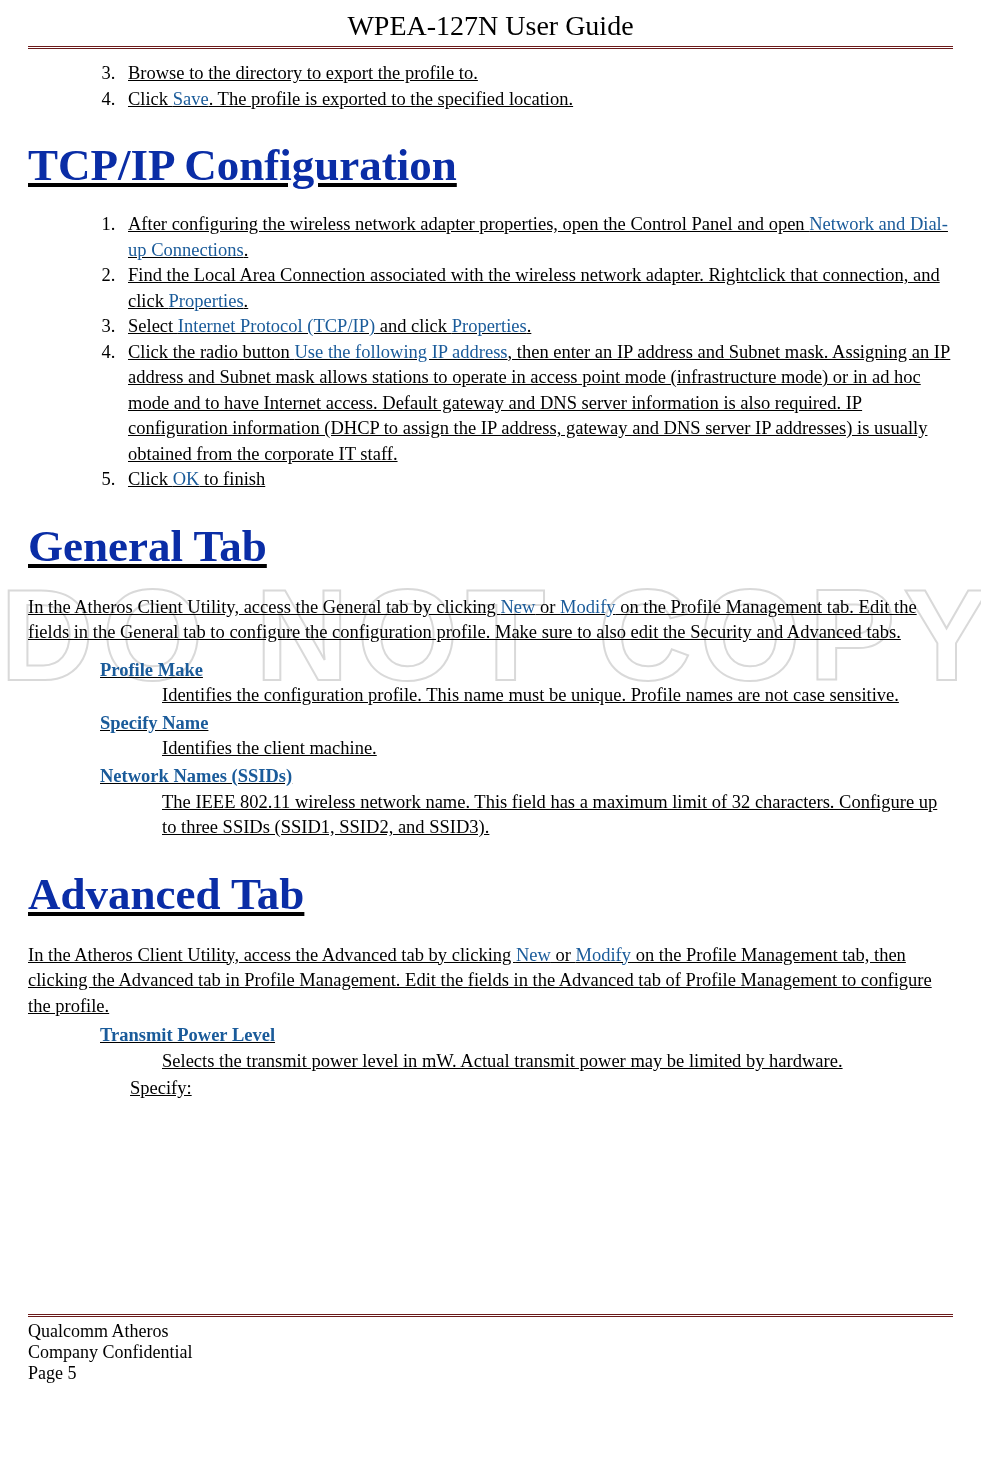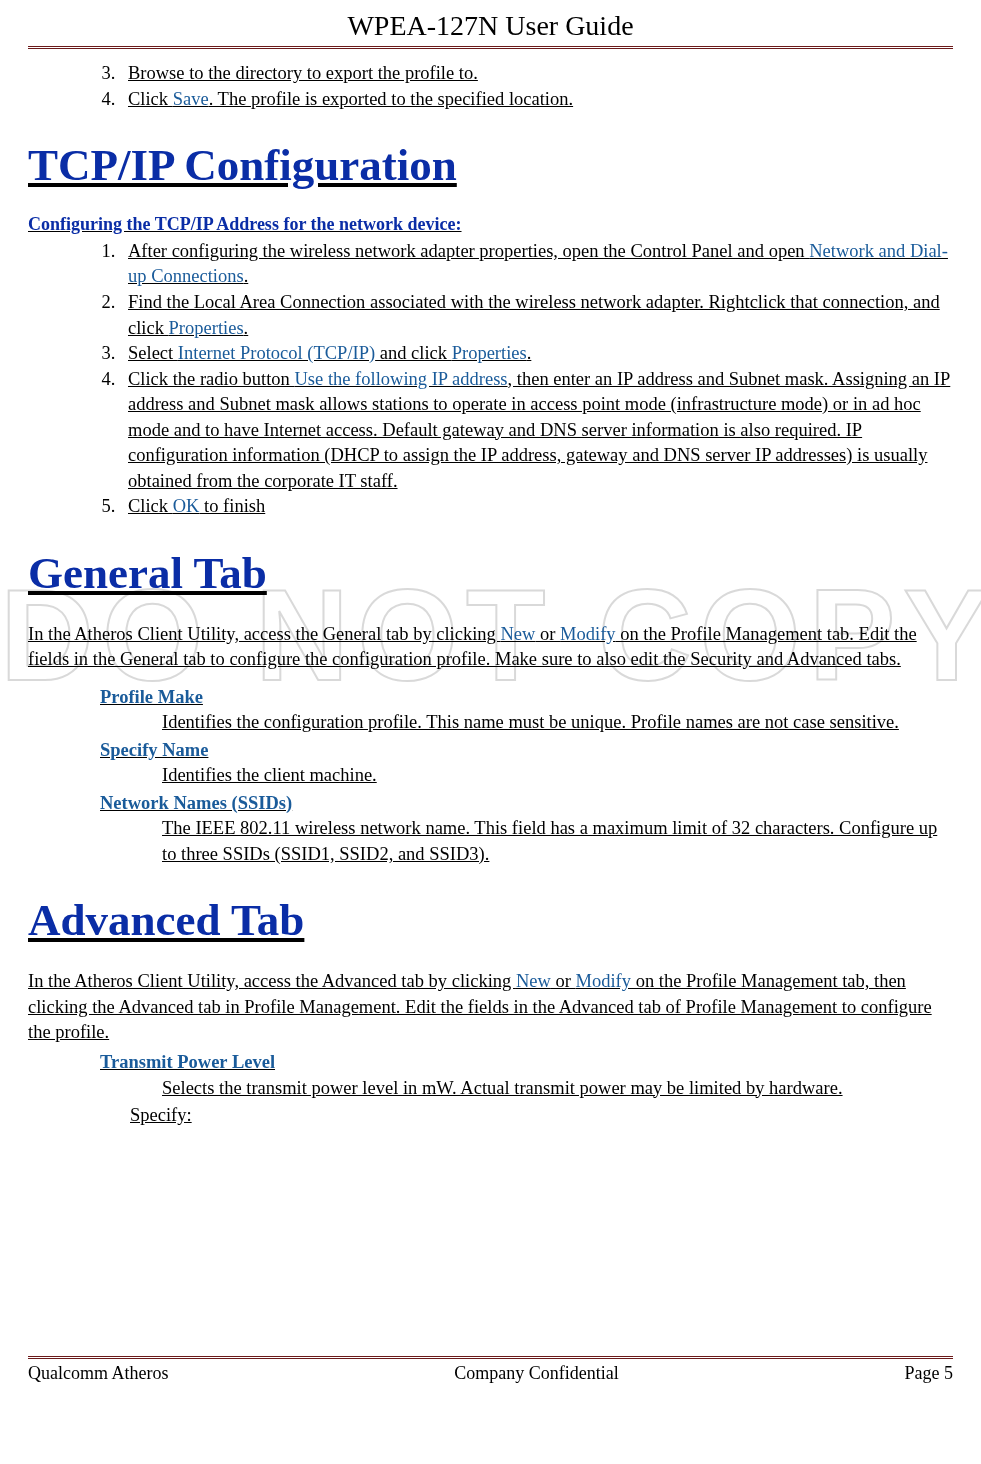--- a/index.html
+++ b/index.html
@@ -29,20 +29,21 @@
     .footer-rule {
       border: none;
       border-top: 3px double #6b1a1a;
       margin: 0;
     }
     .footer {
       display: flex;
       justify-content: space-between;
       font-size: 18px;
       padding: 4px 0;
+      flex-direction: column;
     }
     .content {
       font-size: 18.5px;
       line-height: 1.38;
     }
     ol.numbered {
       margin: 0 0 16px 0;
       padding-left: 92px;
     }
     ol.numbered li {
@@ -121,21 +122,20 @@
       <ol class="numbered" start="3">
         <li>
           <span>Browse to the directory to export the profile to.</span>
         </li>
         <li>
           <span>Click </span><span class="link">Save</span><span>. The profile is exported to the specified location.</span>
         </li>
       </ol>
 
       <div class="h1-blue">TCP/IP Configuration</div>
-      <div class="sub-blue-bold">Configuring the TCP/IP Address for the network device:</div>
 
       <ol class="numbered">
         <li>
           <span>After configuring the wireless network adapter properties, open the Control Panel and open </span><span class="link">Network and Dial-up Connections</span><span>.</span>
         </li>
         <li>
           <span>Find the Local Area Connection associated with the wireless network adapter. Rightclick that connection, and click </span><span class="link">Properties</span><span>.</span>
         </li>
         <li>
           <span>Select </span><span class="link">Internet Protocol (TCP/IP)</span><span> and click </span><span class="link">Properties</span><span>.</span>

